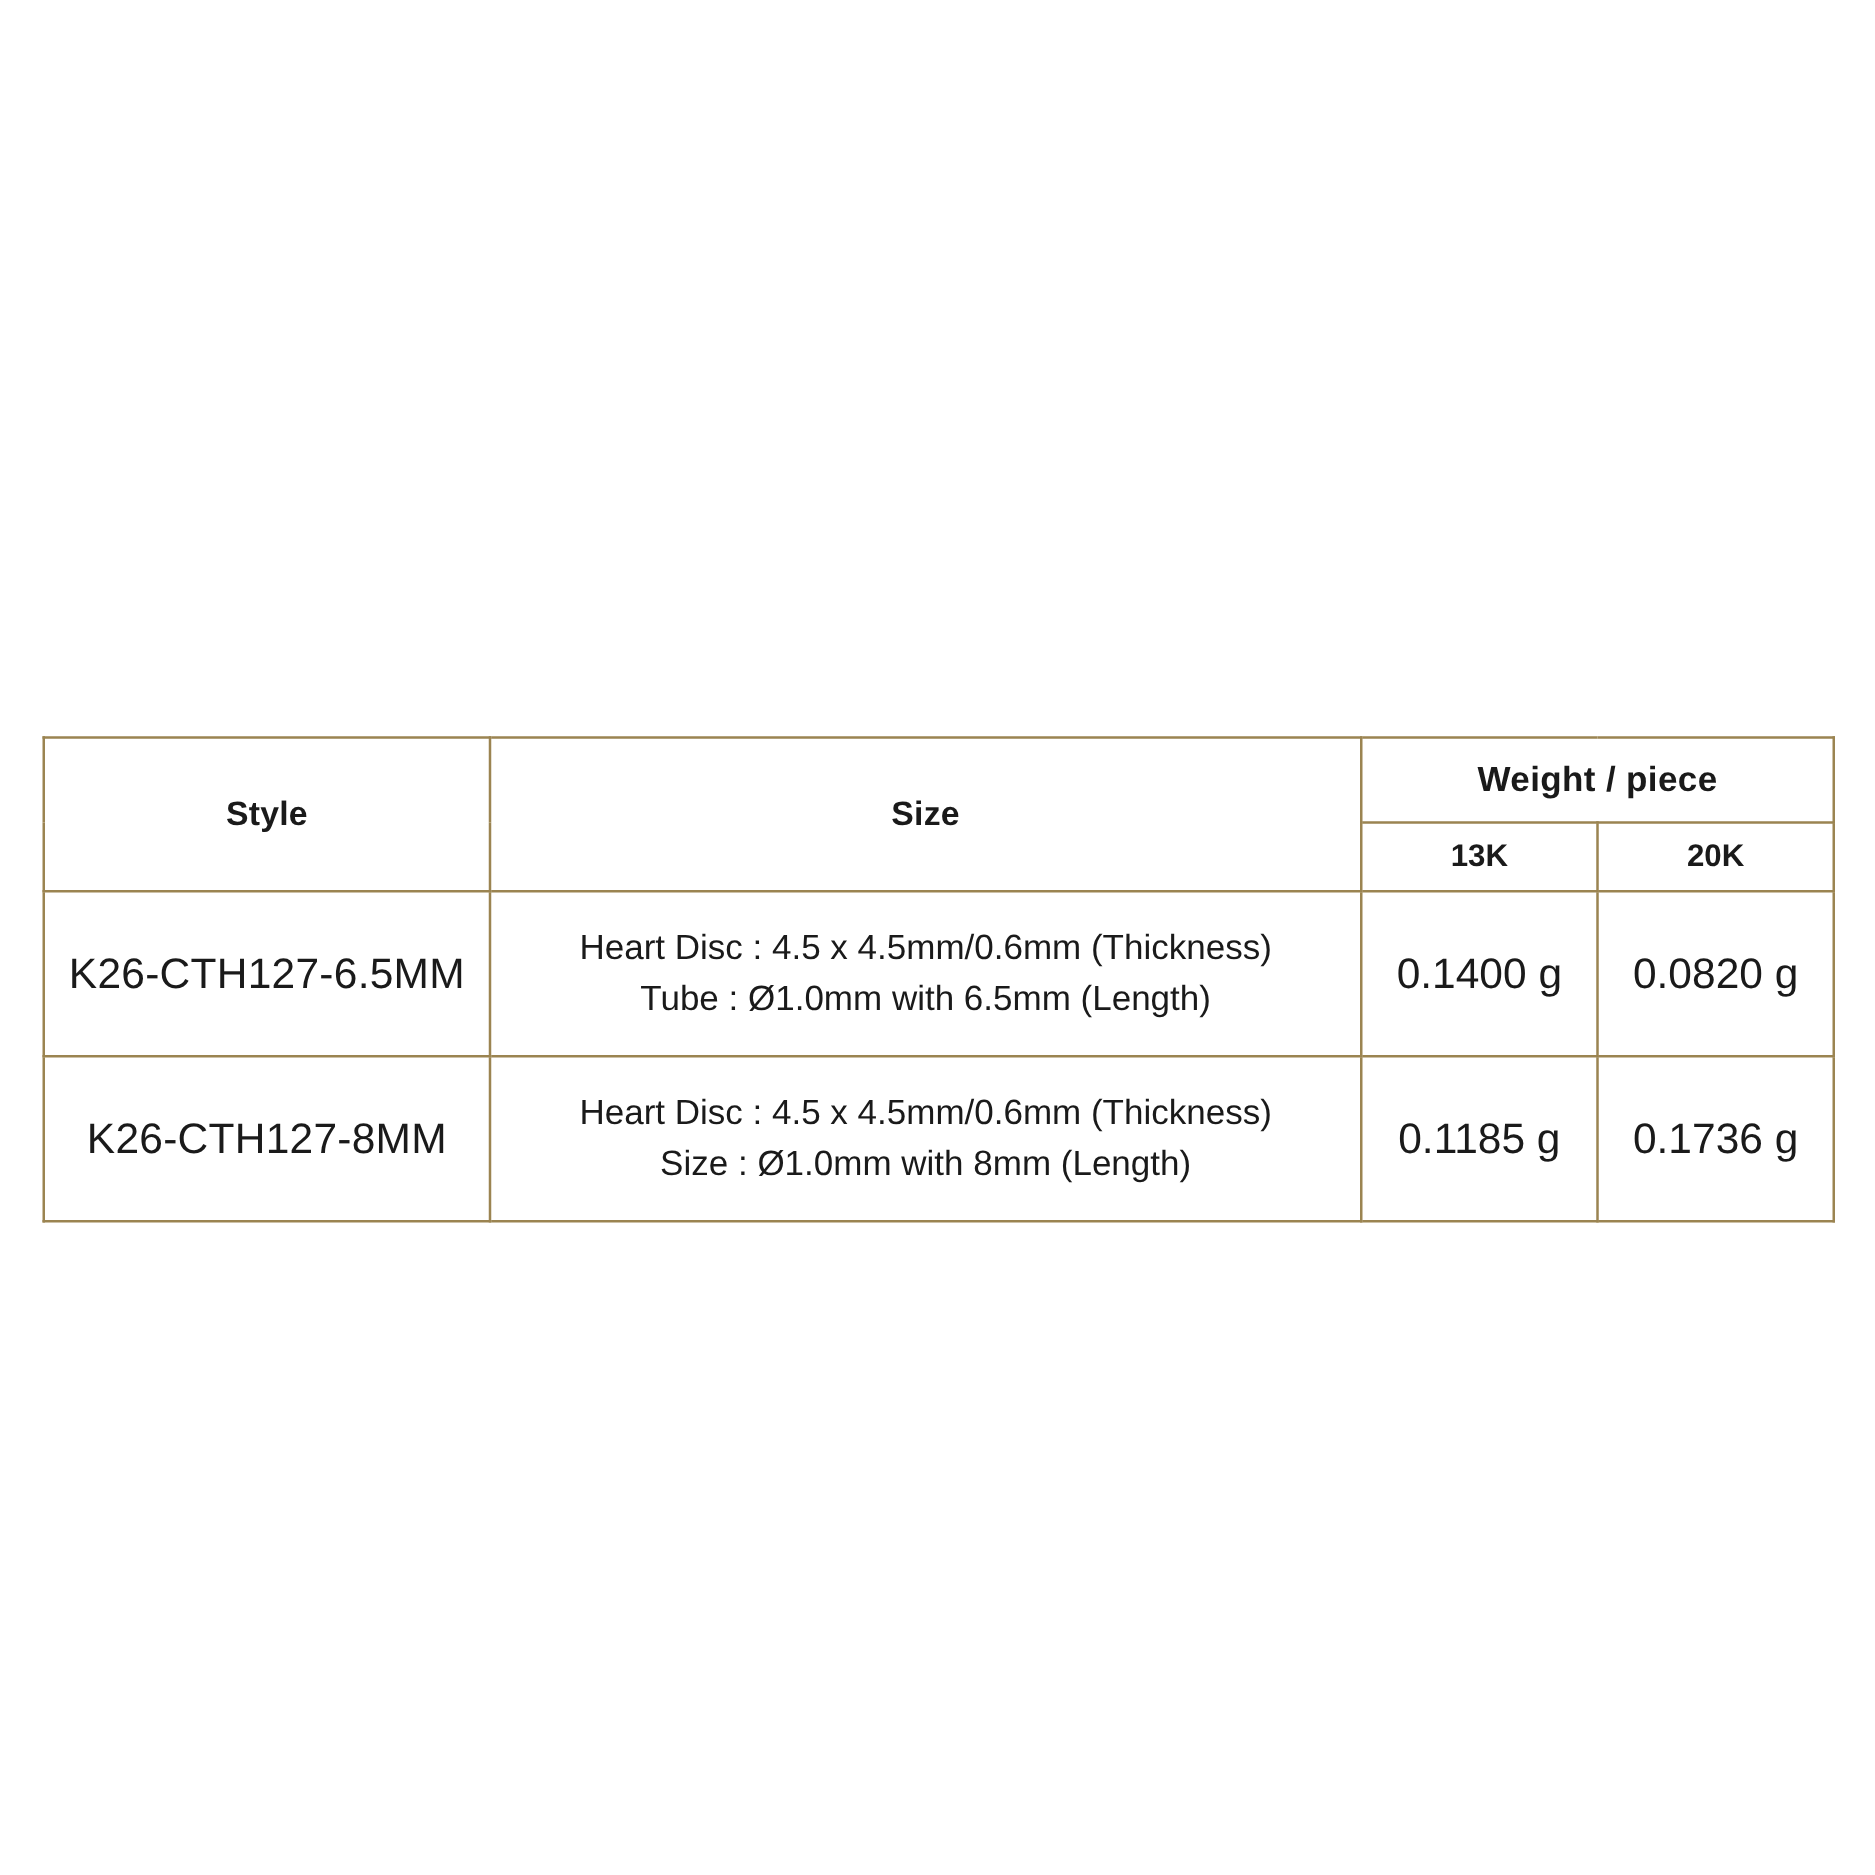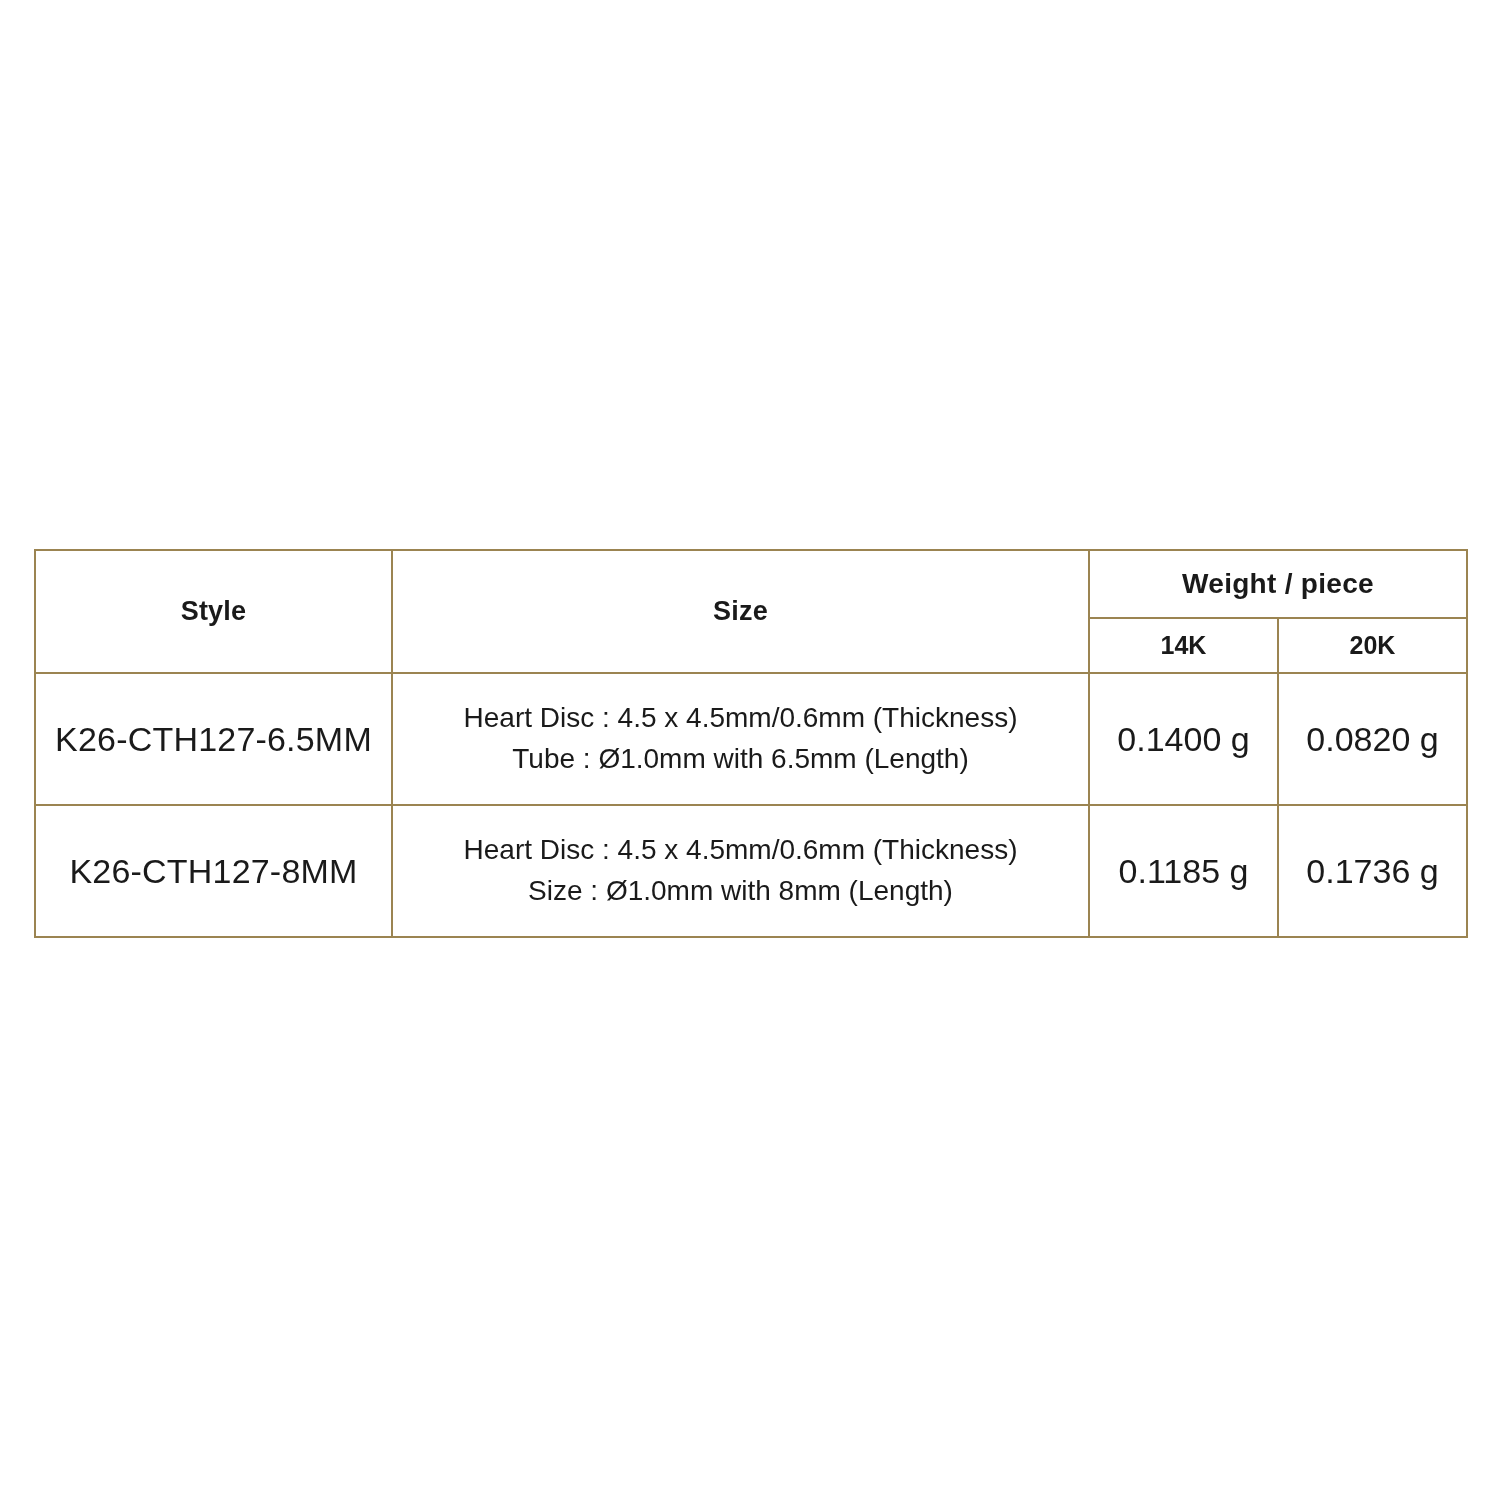--- a/index.html
+++ b/index.html
@@ -11,21 +11,21 @@
     width: 1500px;
     height: 1500px;
     font-family: "Liberation Sans", sans-serif;
     color: #111111;
     position: relative;
     overflow: hidden;
   }
   #spec-wrap {
     position: absolute;
     left: 34px;
-    top: 549px;
+    top: 589px;
     width: 1150px;
   }
   table.spec {
     border-collapse: collapse;
     width: 1432px;
     table-layout: fixed;
   }
   table.spec td, table.spec th {
     border: 2px solid #9b8451;
     padding: 0;
@@ -87,21 +87,21 @@
       <col class="col-14k">
       <col class="col-18k">
     </colgroup>
     <thead>
       <tr class="row-top-h">
         <th class="hdr-text" rowspan="2">Style</th>
         <th class="hdr-text" rowspan="2">Size</th>
         <th class="hdr-weight" colspan="2">Weight / piece</th>
       </tr>
       <tr class="row-sub-h">
-        <th class="hdr-sub">14K</th>
+        <th class="hdr-sub">13K</th>
         <th class="hdr-sub">20K</th>
       </tr>
     </thead>
     <tbody>
       <tr class="data-row">
         <td class="cell-style">K26-CTH127-6.5MM</td>
         <td class="cell-size">
           <span class="line">Heart Disc : 4.5 x 4.5mm/0.6mm (Thickness)</span>
           <span class="line">Tube : Ø1.0mm with 6.5mm (Length)</span>
         </td>

